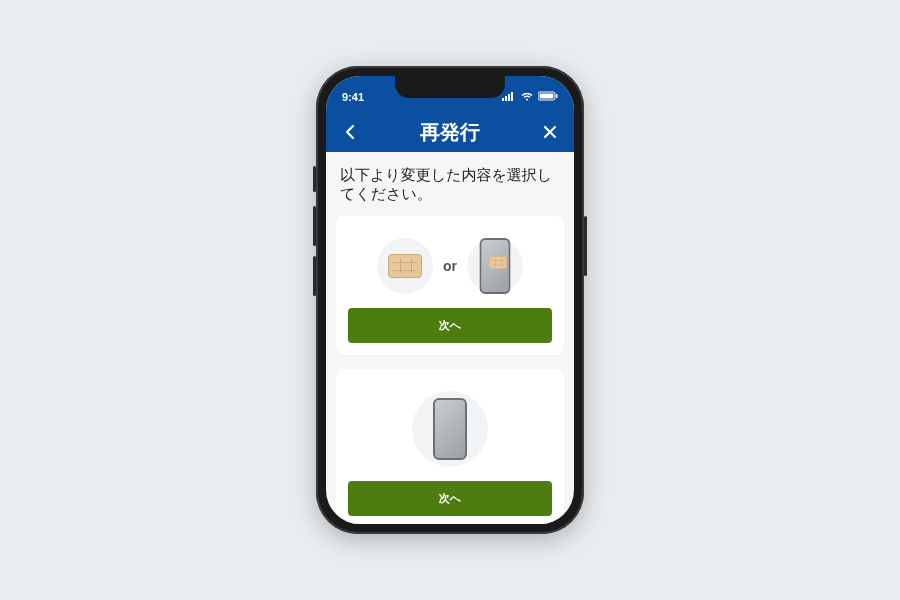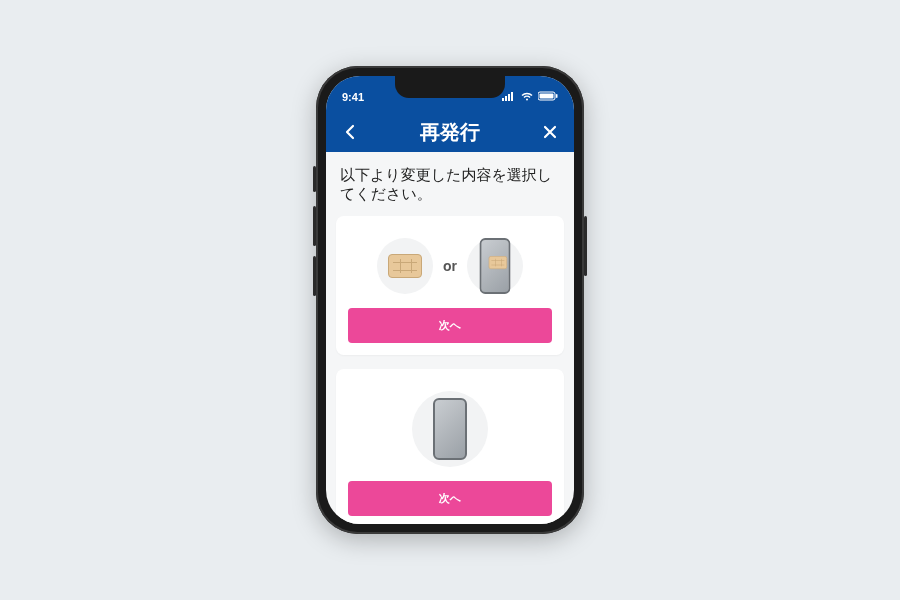--- a/index.html
+++ b/index.html
@@ -108,21 +108,21 @@
       height: 56px;
       border-radius: 50%;
       background: #f2f3f4;
       display: flex;
       align-items: center;
       justify-content: center;
     }
     .or-label { font-size: 14px; font-weight: 700; color: #555; }
     .btn {
       width: 100%;
-      background: #ec4899;
+      background: #4d7c0f;
       color: #fff;
       border: none;
       border-radius: 4px;
       padding: 10px 15px;
       font-size: 11px;
       font-weight: 600;
       cursor: pointer;
     }
     .device {
       width: 34px;

